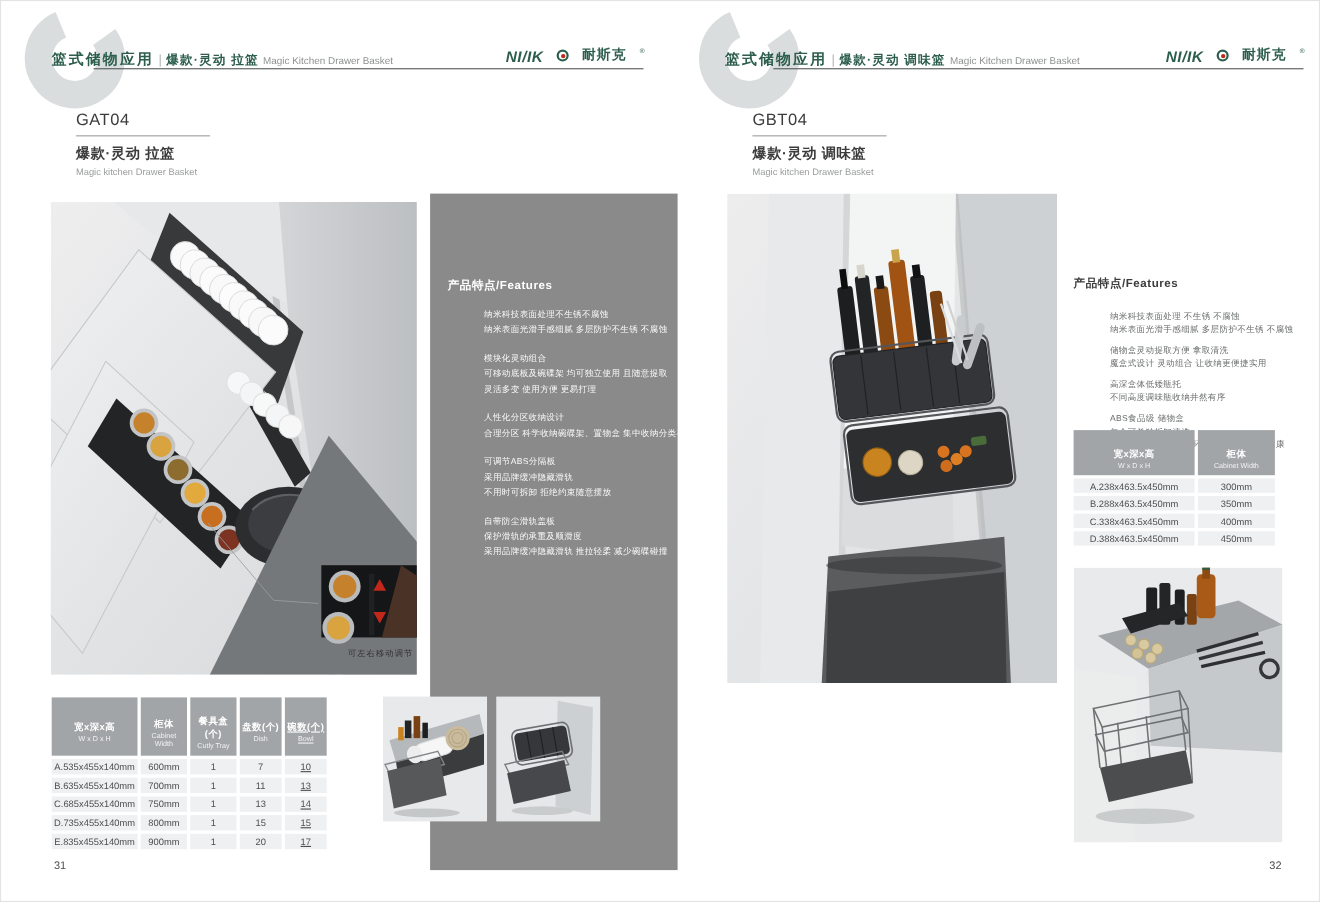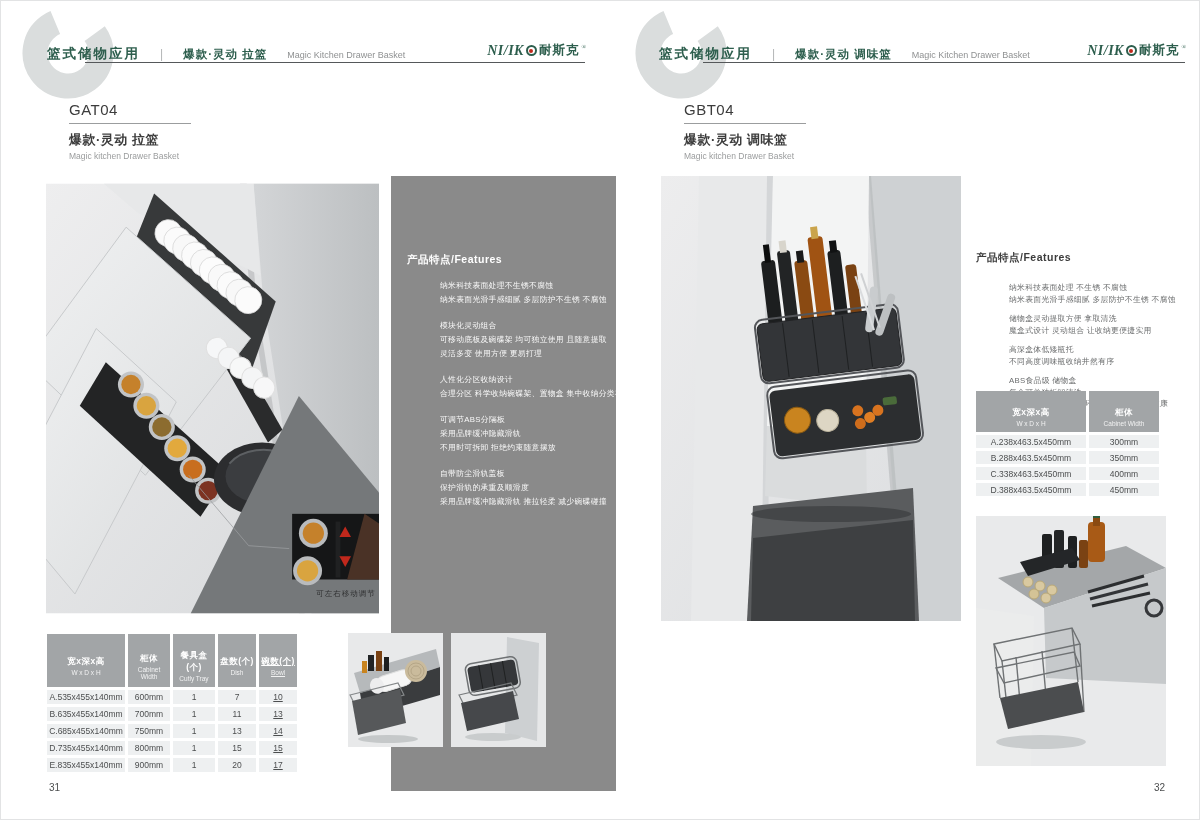--- a/index.html
+++ b/index.html
@@ -13,30 +13,30 @@
   *{margin:0;padding:0;box-sizing:border-box;}
   html,body{background:#fff;}
   body{width:1200px;height:820px;font-family:"Liberation Sans","DejaVu Sans",sans-serif;position:relative;overflow:hidden;}
   .canvas{position:absolute;left:0;top:0;width:1200px;height:820px;background:#fff;border:1px solid #e2e3e4;}
   .half{position:absolute;top:0;width:600px;height:820px;}
   .half.left{left:0;} .half.right{left:600px;}
 
   
   .cmark{position:absolute;left:20px;top:5px;width:94px;height:94px;}
   .half.right .cmark{left:33px;}
-  .hdr{position:absolute;top:44px;display:flex;align-items:baseline;gap:20px;white-space:nowrap;text-align:center;}
+  .hdr{position:absolute;top:44px;display:flex;align-items:baseline;gap:4px;white-space:nowrap;text-align:center;}
   .half.left .hdr{left:46px;} .half.right .hdr{left:58px;}
   .hdr-cat{font-size:13.5px;font-weight:bold;color:var(--green);letter-spacing:2px;}
   .hdr-sep{color:#b3b5b6;font-size:12px;}
   .hdr-sub{font-size:11.5px;font-weight:bold;color:var(--green);letter-spacing:1px;}
   .hdr-en{font-size:9px;color:#8f9192;}
   .hdr-rule{position:absolute;top:61px;height:1px;background:#55585a;}
   .half.left .hdr-rule{left:84px;width:500px;}
   .half.right .hdr-rule{left:102px;width:482px;}
-  .logo{position:absolute;top:41px;right:15px;display:flex;align-items:center;gap:2px;color:var(--green);font-family:Liberation Serif, serif;}
+  .logo{position:absolute;top:41px;right:15px;display:flex;align-items:center;gap:12px;color:var(--green);}
   .logo-latin{font-size:14px;font-weight:bold;font-style:italic;letter-spacing:.5px;}
   .logo-o{width:11px;height:11px;border:2.5px solid var(--green);border-radius:50%;position:relative;display:inline-block;}
   .logo-o::after{content:"";position:absolute;inset:1.5px;background:var(--red);border-radius:50%;}
   .logo-zh{font-size:12.5px;font-weight:bold;letter-spacing:1px;}
   .logo-reg{font-size:6px;align-self:flex-start;margin-top:2px;}
 
   
   .pblock{position:absolute;top:100px;}
   .half.left .pblock{left:68px;} .half.right .pblock{left:83px;}
   .pcode{font-size:15px;color:var(--ink);letter-spacing:.5px;}

